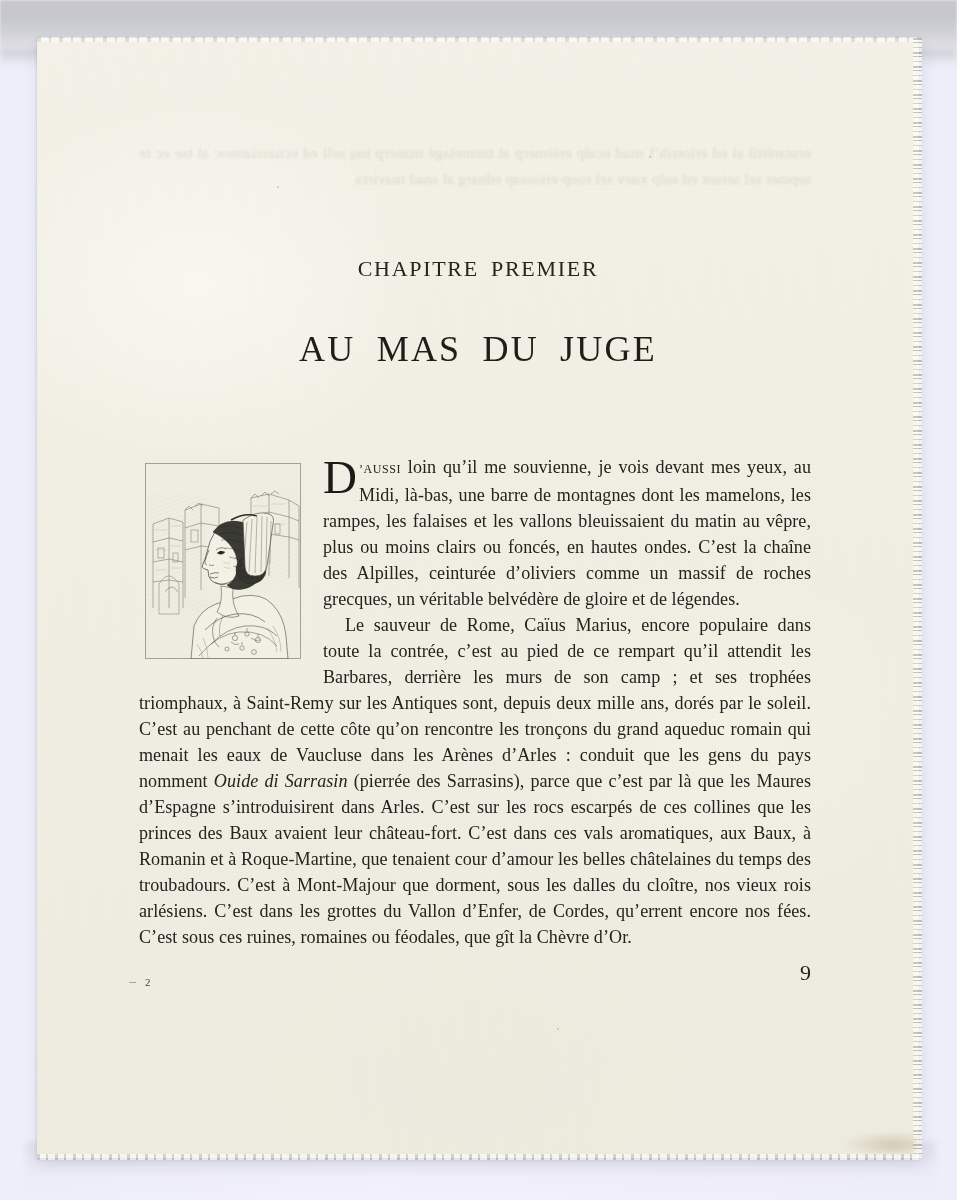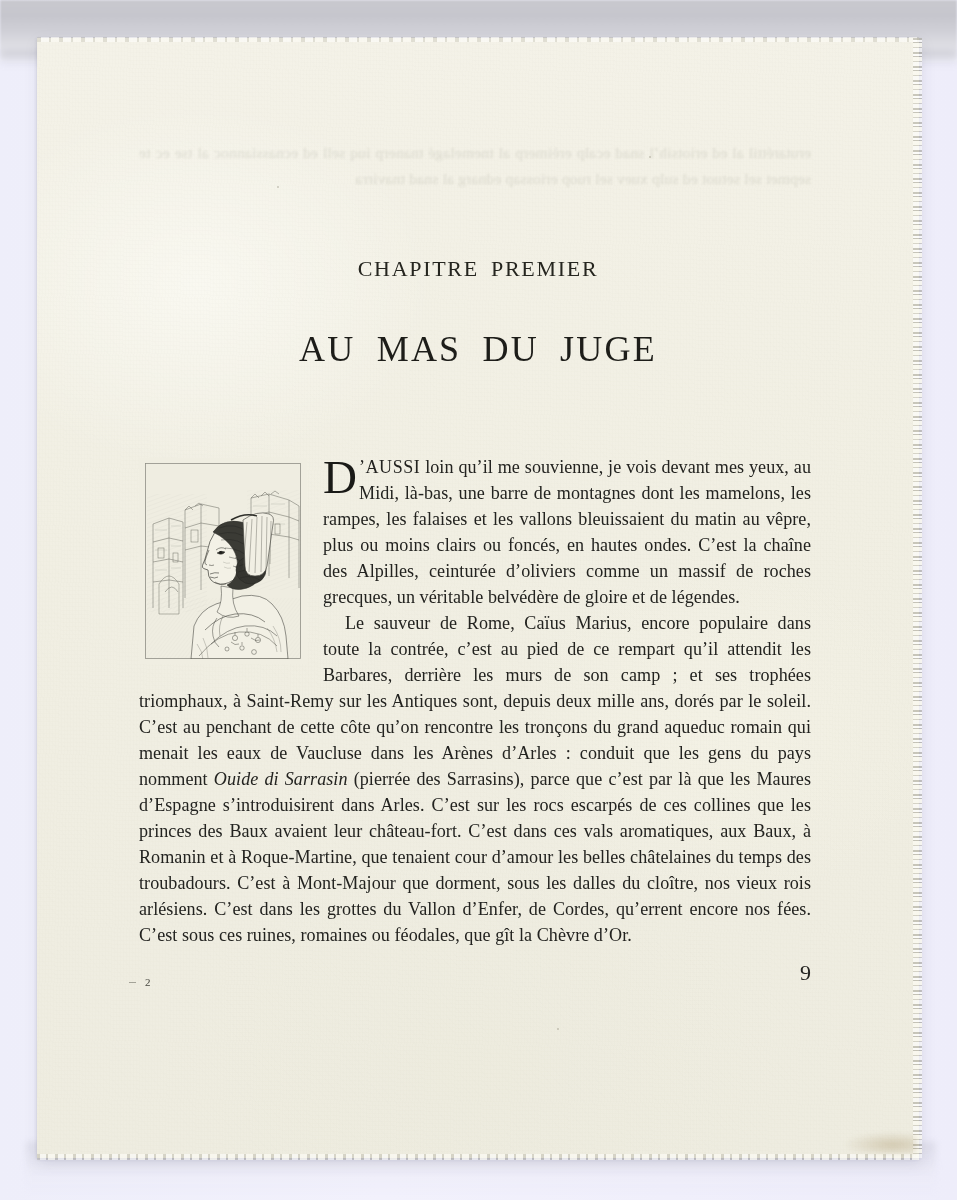--- a/index.html
+++ b/index.html
@@ -217,21 +217,21 @@
     float: left;
     font-size: 47px;
     line-height: 40px;
     padding: 3px 1px 0 0;
     margin-right: 1px;
     font-family: "Liberation Serif", serif;
     color: #1a1a17;
   }
   .smallcaps {
     font-variant: small-caps;
-    font-size: 18px;
+    font-size: 12px;
     letter-spacing: .55px;
   }
   .ital { font-style: italic; }
 
   
   .sig-mark {
     position: absolute;
     left: 108px;
     top: 938px;
     font-size: 11px;

